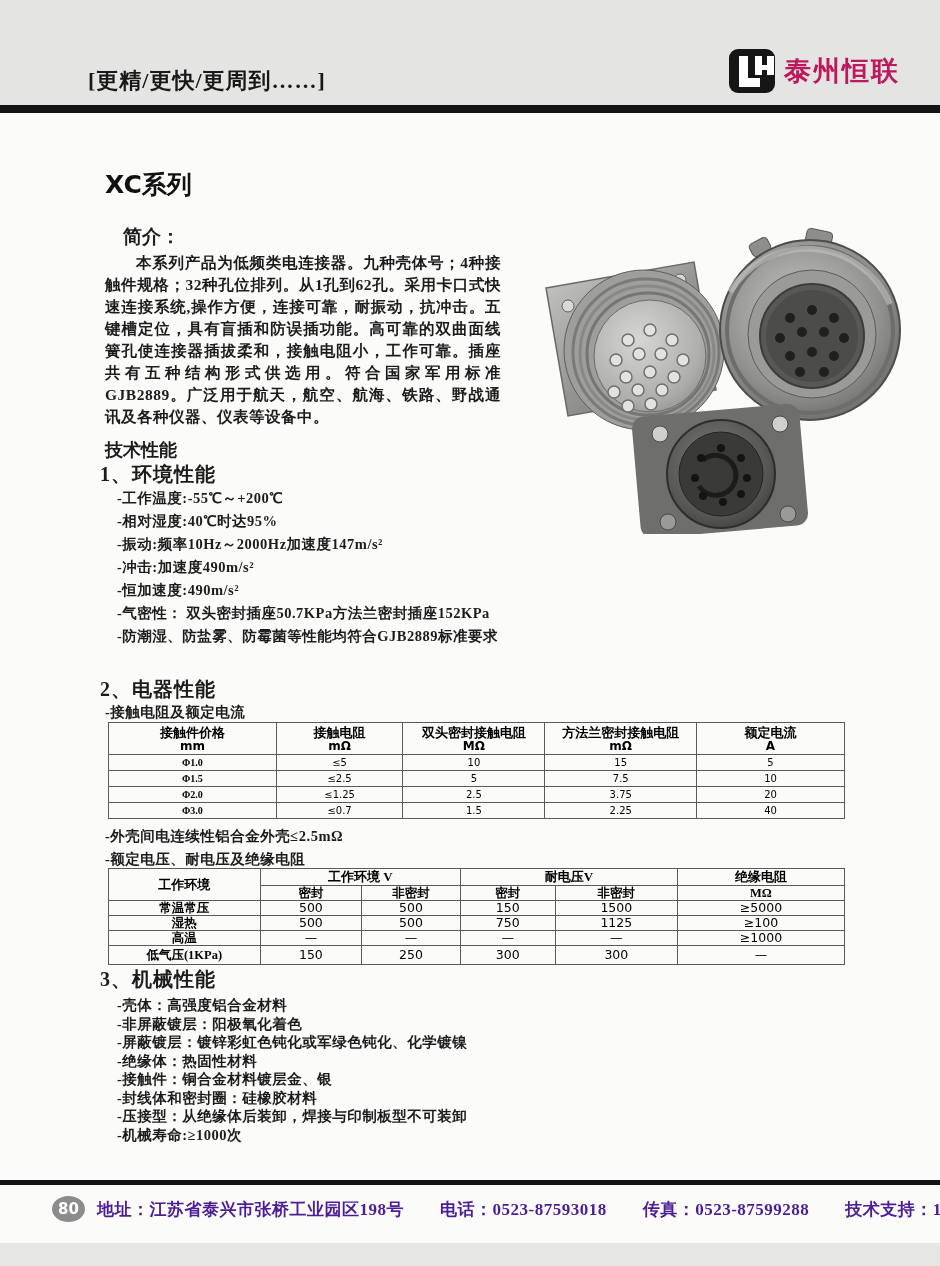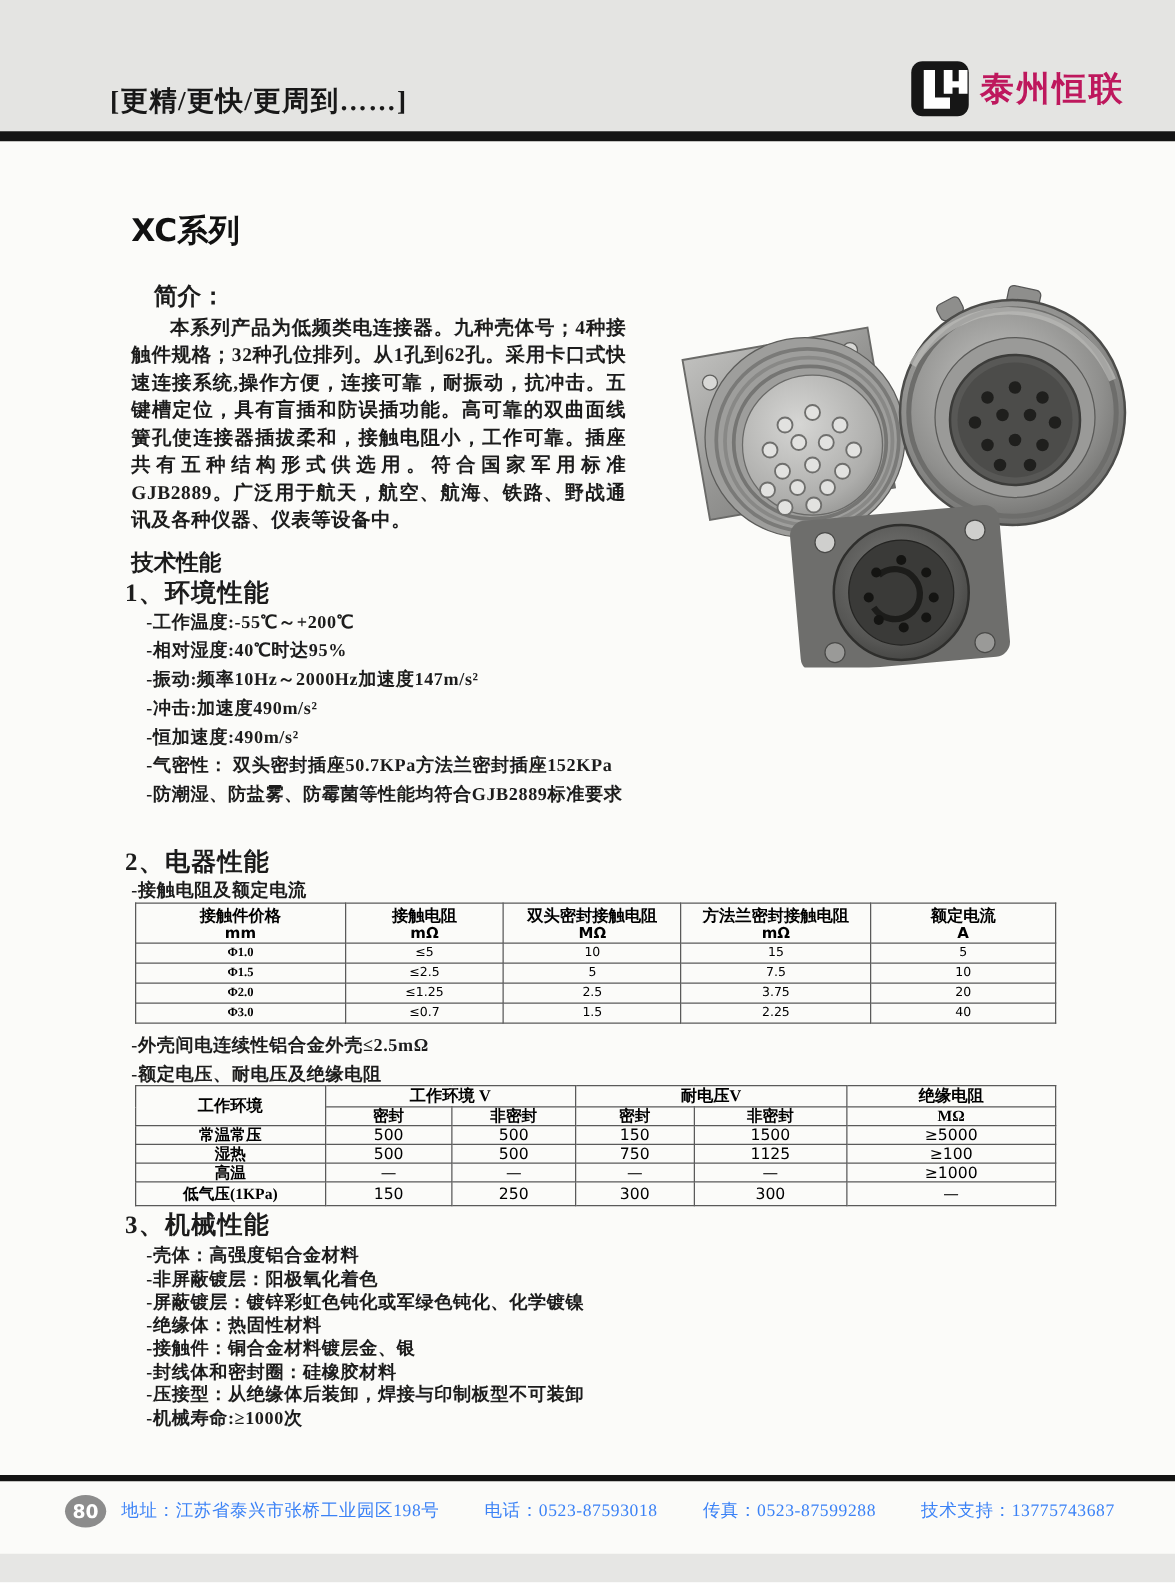--- a/index.html
+++ b/index.html
@@ -85,21 +85,21 @@
   
   .rule-bottom { position:absolute; left:0; top:1180px; width:940px; height:5px; background:#141414; }
   .footer-row { position:absolute; left:52px; top:1196px; display:flex; align-items:center; }
   .page-badge {
     width:33px; height:26px; border-radius:50%;
     background:#8c8c8c; color:#ffffff;
     font-family:"DejaVu Sans", sans-serif; font-weight:700; font-size:15px;
     display:flex; align-items:center; justify-content:center;
   }
   .footer-items { display:flex; gap:36px; margin-left:12px; }
-  .footer-item { font-size:14px; font-weight:400; letter-spacing:0.5px; color:#3b82f6; white-space:nowrap; }
+  .footer-item { font-size:17px; font-weight:700; letter-spacing:0.5px; color:#4c1d95; white-space:nowrap; }
   .bottomband { position:absolute; left:0; top:1243px; width:940px; height:23px; background:#e6e6e4; }
 </style>
 </head>
 <body>
 
 <div class="page">
 
   <div class="topband"></div>
   <div class="slogan">[更精/更快/更周到……]</div>
   <div class="logo">

